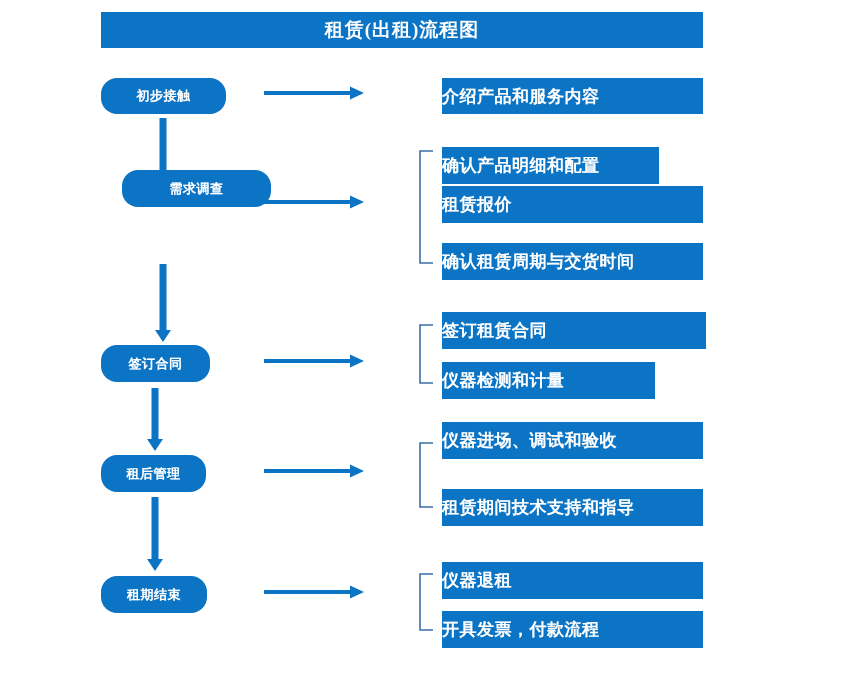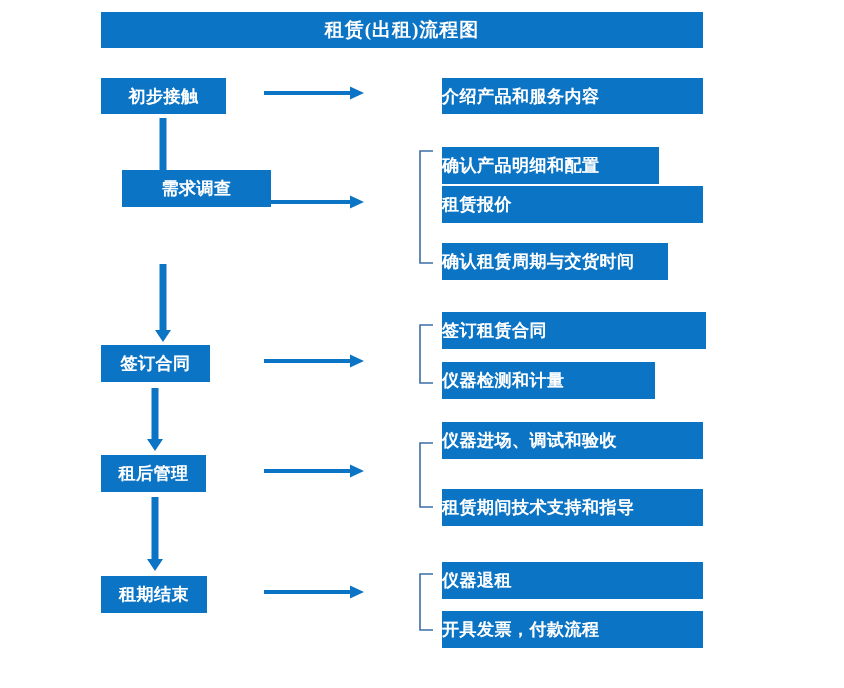--- a/index.html
+++ b/index.html
@@ -38,21 +38,22 @@
     font-weight: bold;
     display: flex;
     align-items: center;
     justify-content: center;
     box-sizing: border-box;
     font-size: 19px;
     letter-spacing: 1px;
   }
   .stage-box {
     justify-content: center;
-    font-size: 17px;
+    font-size: 13px;
+    border-radius: 16px;
   }
   .detail-box {
     justify-content: flex-start;
     font-size: 17px;
   }
   
   .h-arrow {
     position: absolute;
     height: 18px;
   }
@@ -82,21 +83,21 @@
   <div class="box stage-box" style="left:101px; top:455px; width:105px; height:37px;">租后管理</div>
 
   <div class="box stage-box" style="left:101px; top:576px; width:106px; height:37px;">租期结束</div>
 
   <div class="box detail-box" style="left:442px; top:78px; width:261px; height:36px;">介绍产品和服务内容</div>
 
   <div class="box detail-box" style="left:442px; top:147px; width:217px; height:37px;">确认产品明细和配置</div>
 
   <div class="box detail-box" style="left:442px; top:186px; width:261px; height:37px;">租赁报价</div>
 
-  <div class="box detail-box" style="left:442px; top:243px; width:226px; height:37px;text-align:right;">确认租赁周期与交货时间</div>
+  <div class="box detail-box" style="left:442px; top:243px; width:261px; height:37px;text-align:right;">确认租赁周期与交货时间</div>
 
   <div class="box detail-box" style="left:442px; top:312px; width:264px; height:37px;">签订租赁合同</div>
 
   <div class="box detail-box" style="left:442px; top:362px; width:213px; height:37px;">仪器检测和计量</div>
 
   <div class="box detail-box" style="left:442px; top:422px; width:261px; height:37px;">仪器进场、调试和验收</div>
 
   <div class="box detail-box" style="left:442px; top:489px; width:261px; height:37px;">租赁期间技术支持和指导</div>
 
   <div class="box detail-box" style="left:442px; top:562px; width:261px; height:37px;">仪器退租</div>

